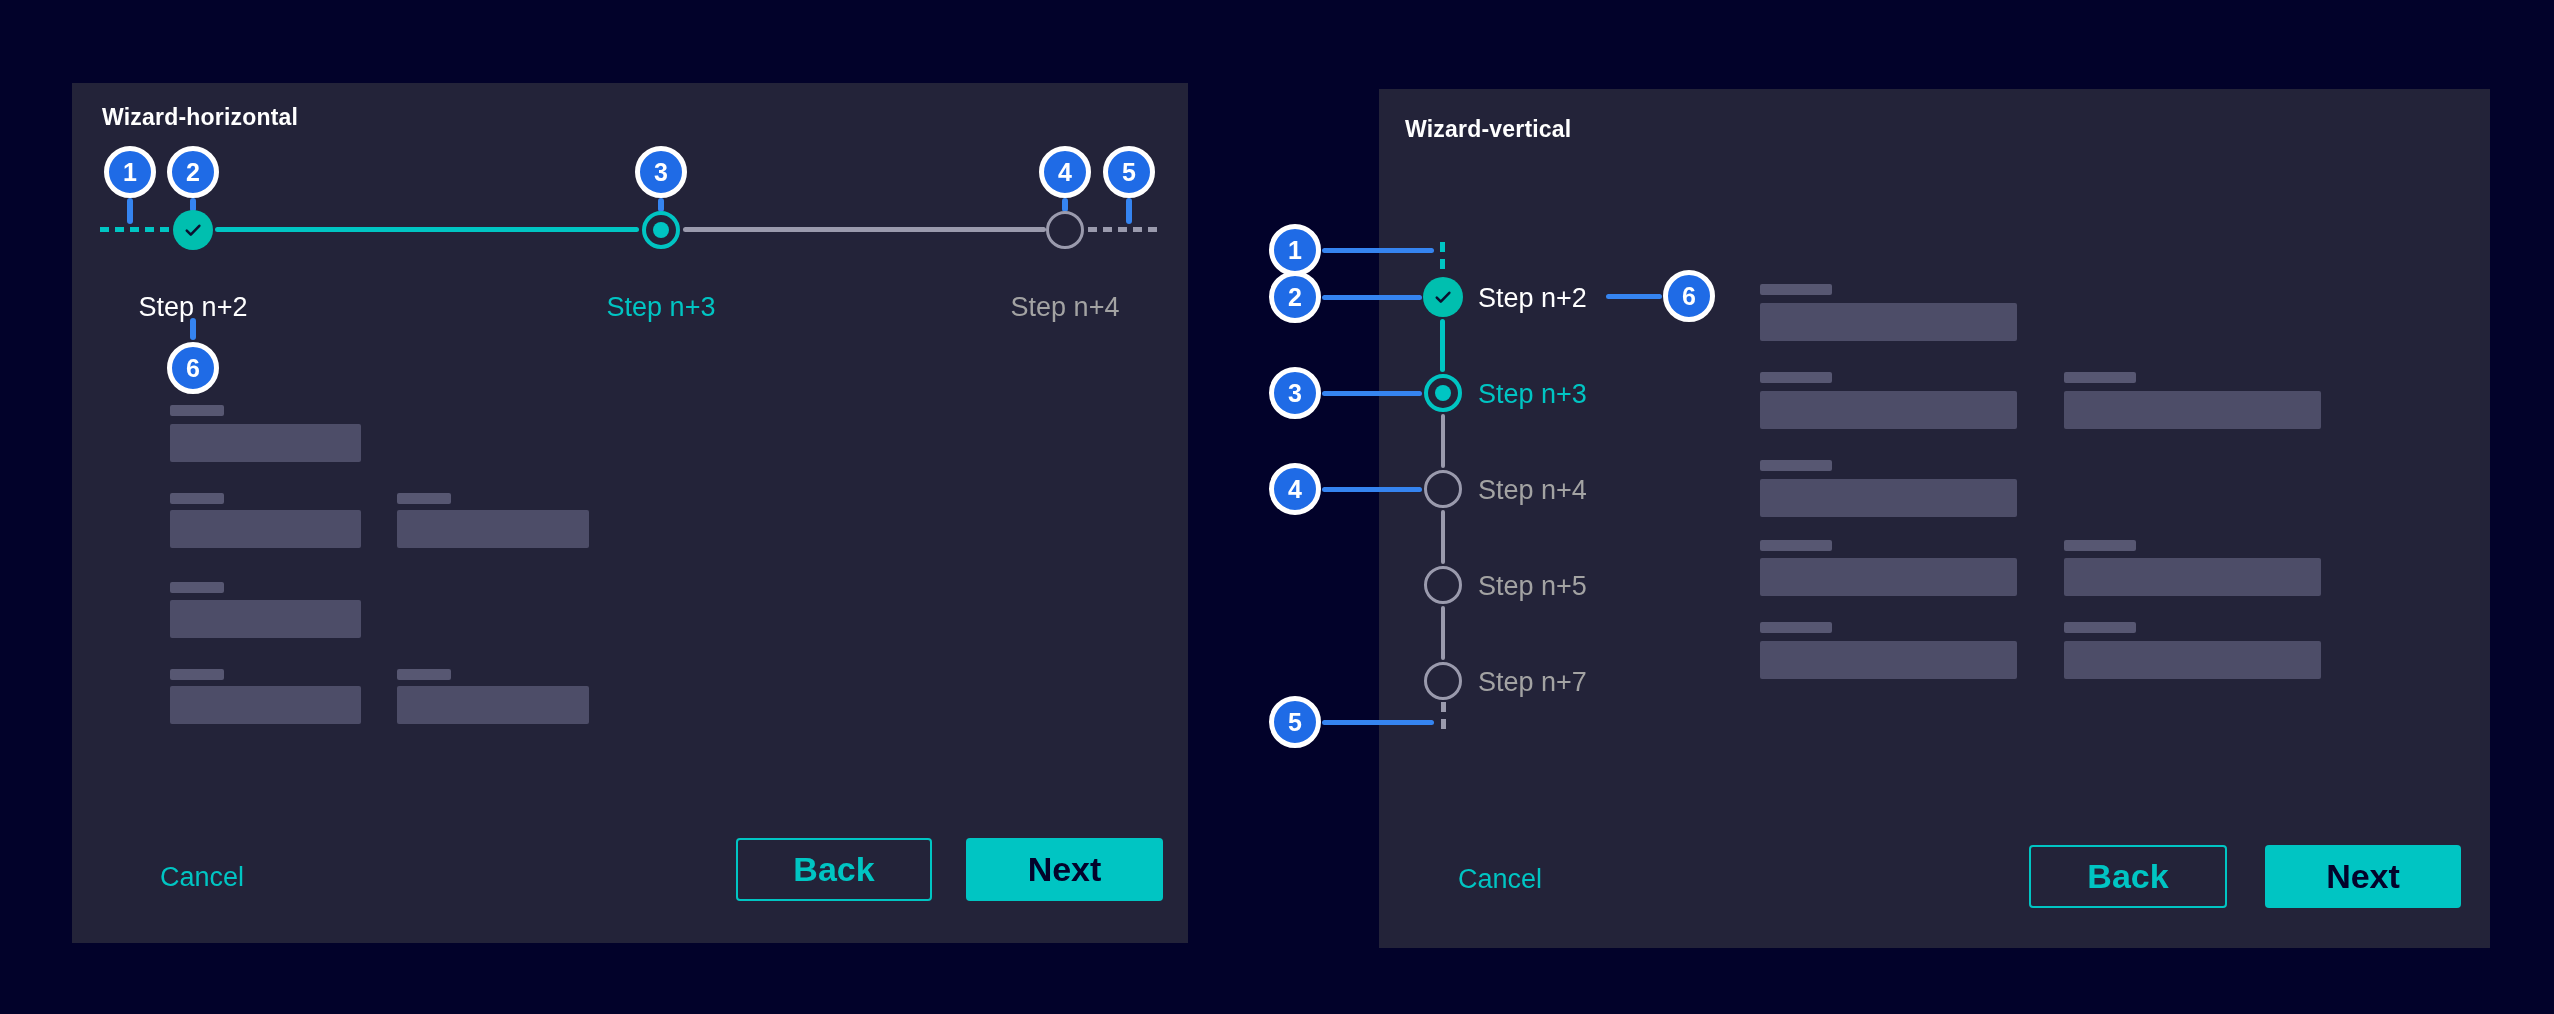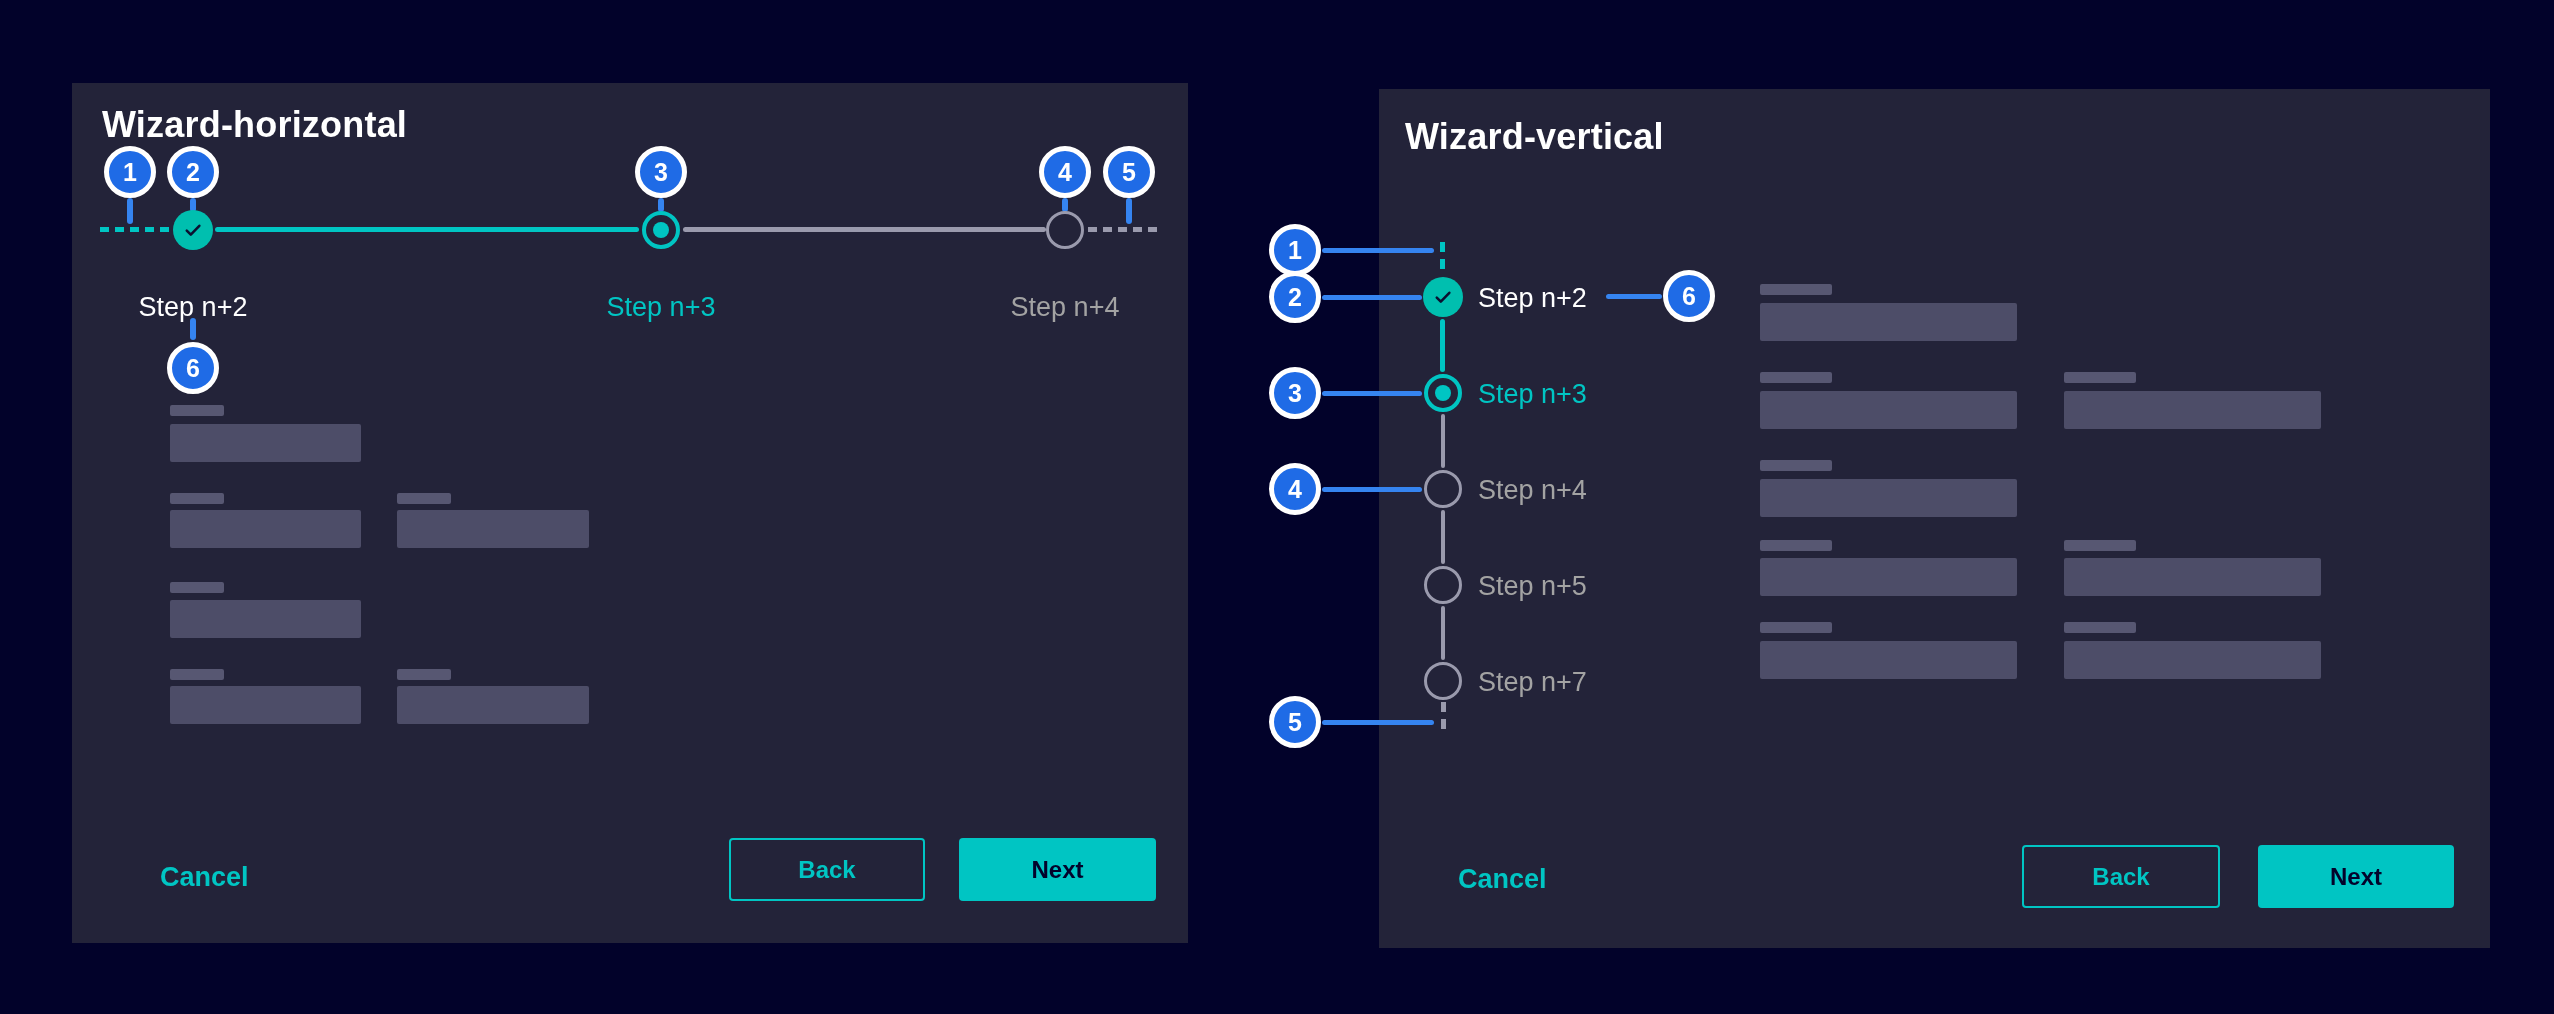--- a/index.html
+++ b/index.html
@@ -1,18 +1,18 @@
 <!DOCTYPE html>
 <html><head>
 <meta charset="utf-8">
 <style>
   html,body{margin:0;padding:0;background:#02022A;}
   .stage{position:relative;width:2554px;height:1014px;background:#02022A;font-family:"Liberation Sans",sans-serif;overflow:hidden;}
   .card{position:absolute;background:#232339;}
-  .title{position:absolute;color:#FFFFFF;font-size:36px;font-weight:600;letter-spacing:.2px;}
+  .title{position:absolute;color:#FFFFFF;font-size:23px;font-weight:600;letter-spacing:.2px;}
   .callout{position:absolute;width:52px;height:52px;border-radius:50%;background:#1F6BE6;border:5px solid #FFFFFF;box-sizing:border-box;display:flex;align-items:center;justify-content:center;color:#FFFFFF;font-size:25px;font-weight:700;z-index:5;}
   .stub{position:absolute;width:6px;background:#3584F0;border-radius:3px;z-index:1;}
   .cline{position:absolute;height:5px;background:#3584F0;border-radius:2.5px;z-index:1;}
   .tline-h{position:absolute;height:5px;border-radius:2.5px;z-index:2;}
   .tline-v{position:absolute;border-radius:2.5px;z-index:2;}
   .teal-bg{background:#00C5C3;}
   .gray-bg{background:#9A9AAD;}
   .dash-h-teal{position:absolute;height:5px;background:repeating-linear-gradient(90deg,#00C5C3 0 9px,transparent 9px 15px);z-index:2;}
   .dash-h-gray{position:absolute;height:5px;background:repeating-linear-gradient(90deg,#9A9AAD 0 9px,transparent 9px 15px);z-index:2;}
   .dash-v-teal{position:absolute;width:5px;background:repeating-linear-gradient(180deg,#00C5C3 0 10px,transparent 10px 17px);z-index:2;}
@@ -21,22 +21,22 @@
   .circle.done{width:40px;height:40px;background:#00BFAF;}
   .circle.current{width:38px;height:38px;border:4px solid #00C5C3;background:#232339;}
   .circle.current .dot{width:16px;height:16px;border-radius:50%;background:#00C5C3;}
   .circle.future{width:38px;height:38px;border:3px solid #9A9AAD;background:#232339;}
   .step-label{position:absolute;font-size:27px;line-height:32px;color:#FFFFFF;white-space:nowrap;}
   .step-label.center{width:240px;text-align:center;}
   .c-accent{color:#00C5C3;}
   .c-gray{color:#a3a3a3;}
   .skl{position:absolute;height:11px;background:#575772;border-radius:2px;}
   .ski{position:absolute;height:38px;background:#4D4D68;border-radius:2px;}
-  .link{position:absolute;color:#00C5C3;font-size:27px;font-weight:700;cursor:pointer;}
-  .btn{position:absolute;display:flex;align-items:center;justify-content:center;font-size:24px;font-weight:700;border-radius:4px;box-sizing:border-box;cursor:pointer;}
+  .link{position:absolute;color:#00C5C3;font-size:27px;font-weight:400;cursor:pointer;}
+  .btn{position:absolute;display:flex;align-items:center;justify-content:center;font-size:34px;font-weight:700;border-radius:4px;box-sizing:border-box;cursor:pointer;margin-left:7px;}
   .btn.outline{border:2px solid #00C5C3;color:#00C5C3;background:transparent;}
   .btn.filled{background:#00C5C3;color:#03032B;}
 </style>
 </head>
 <body>
 
 <div class="stage">
 
   <section class="card" style="left:72px;top:83px;width:1116px;height:860px;"></section>
 

